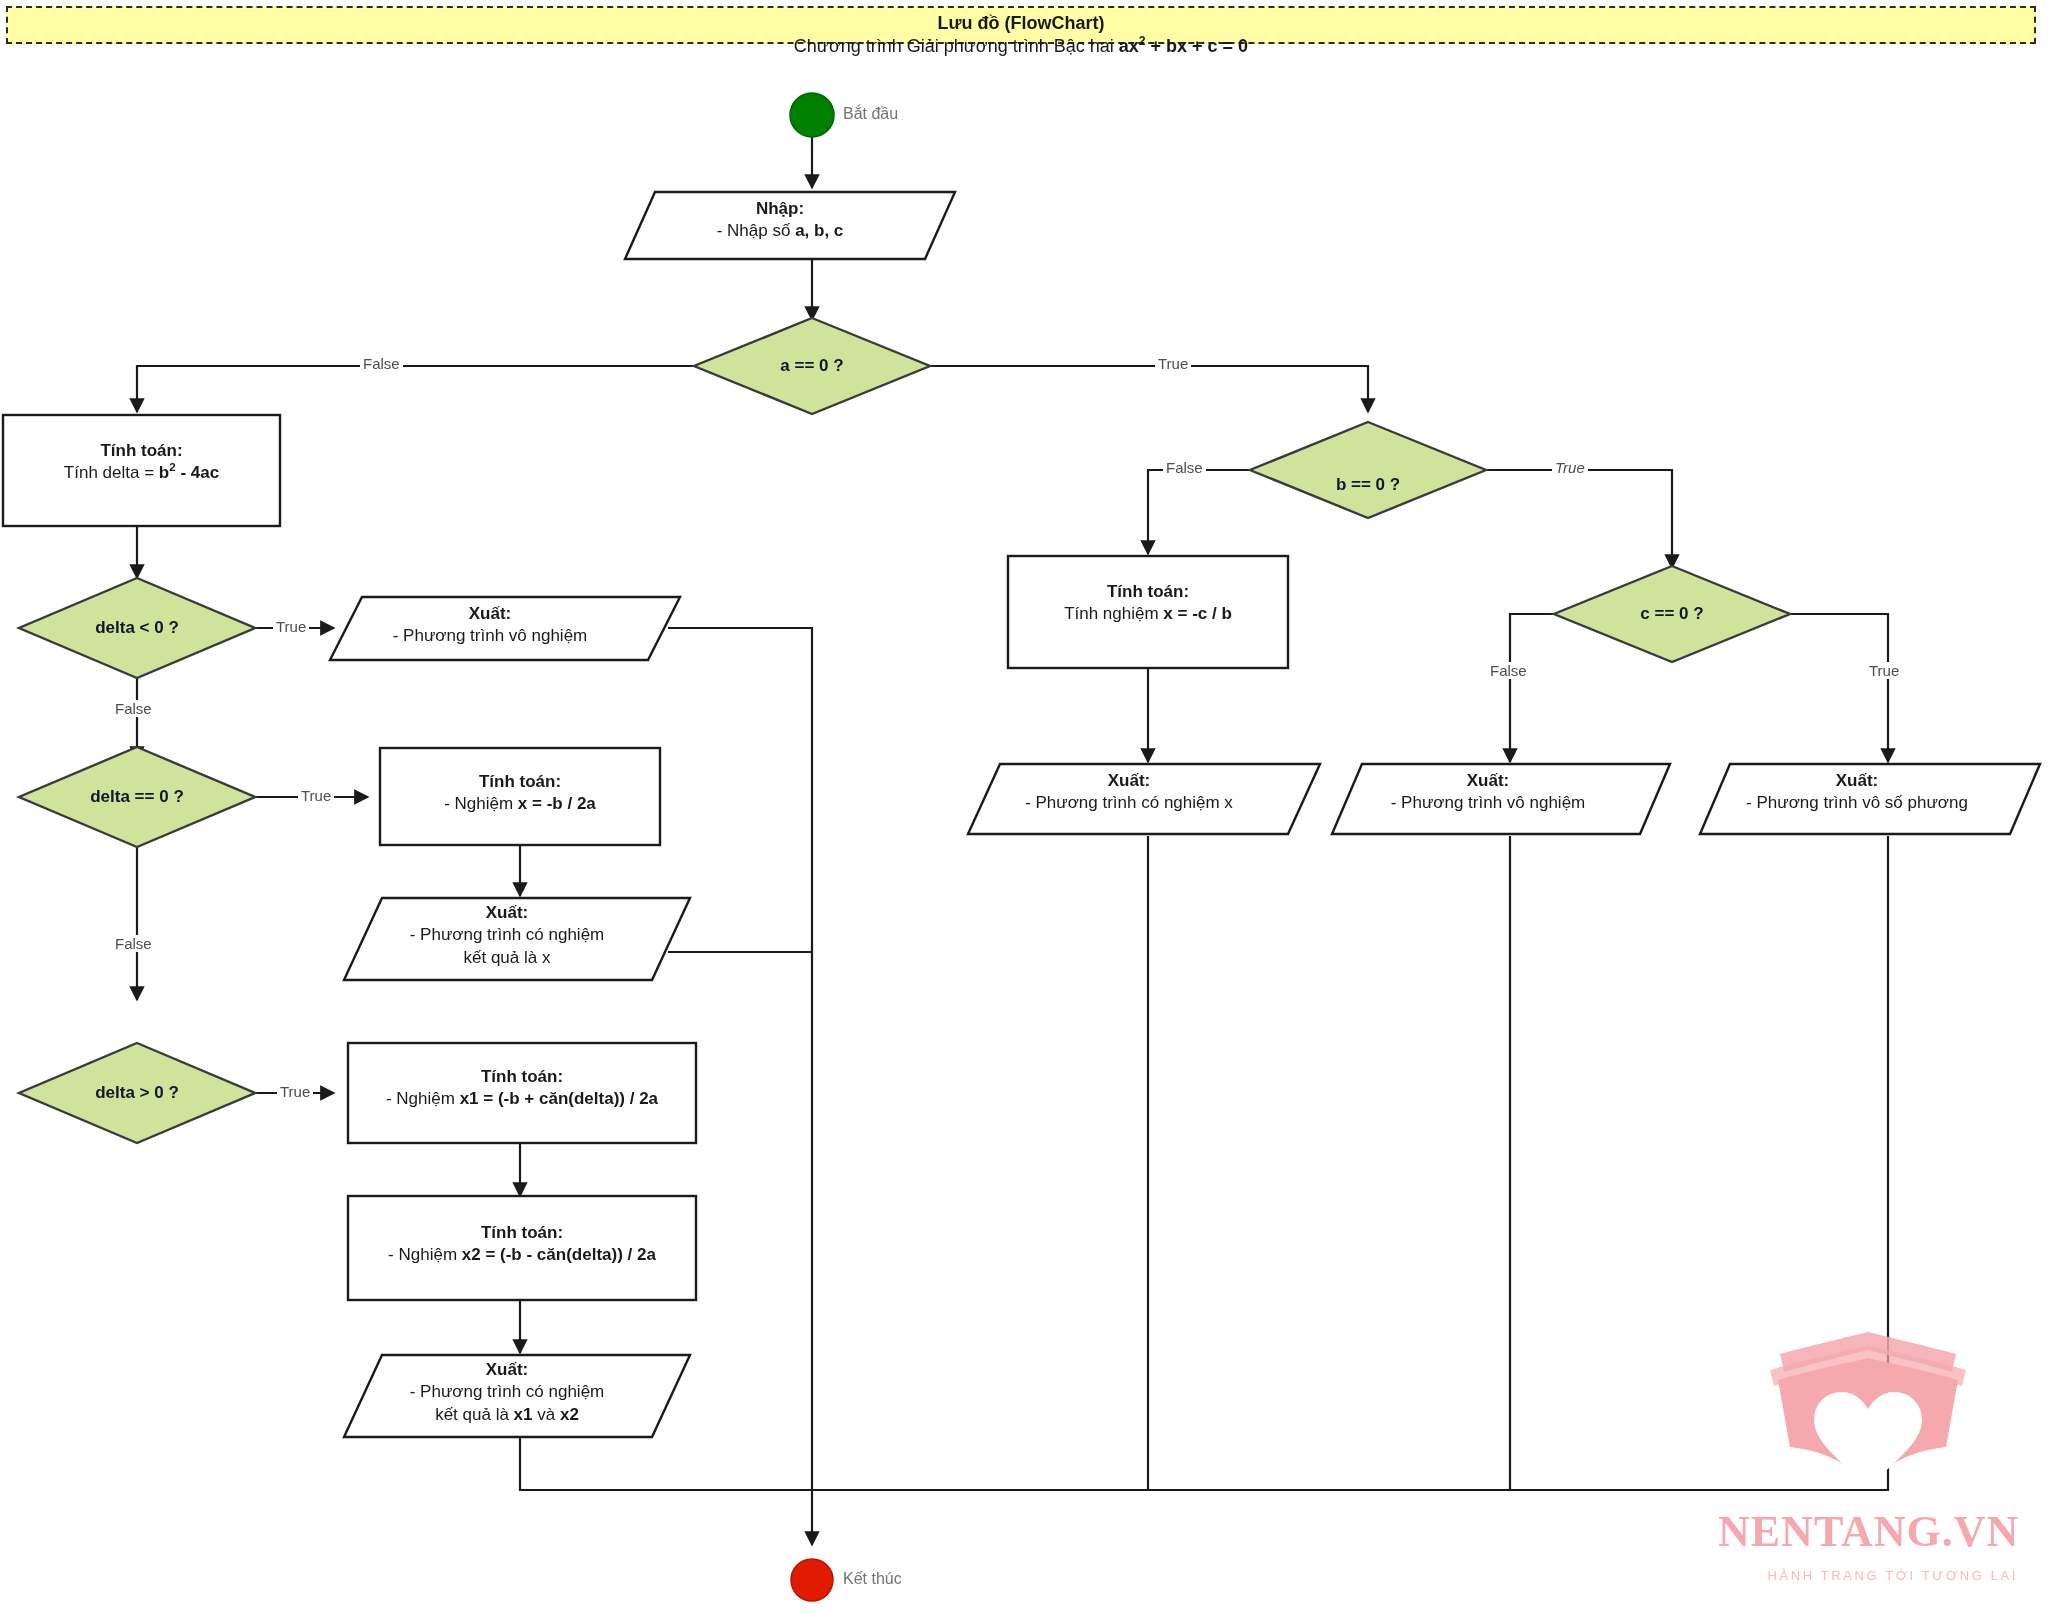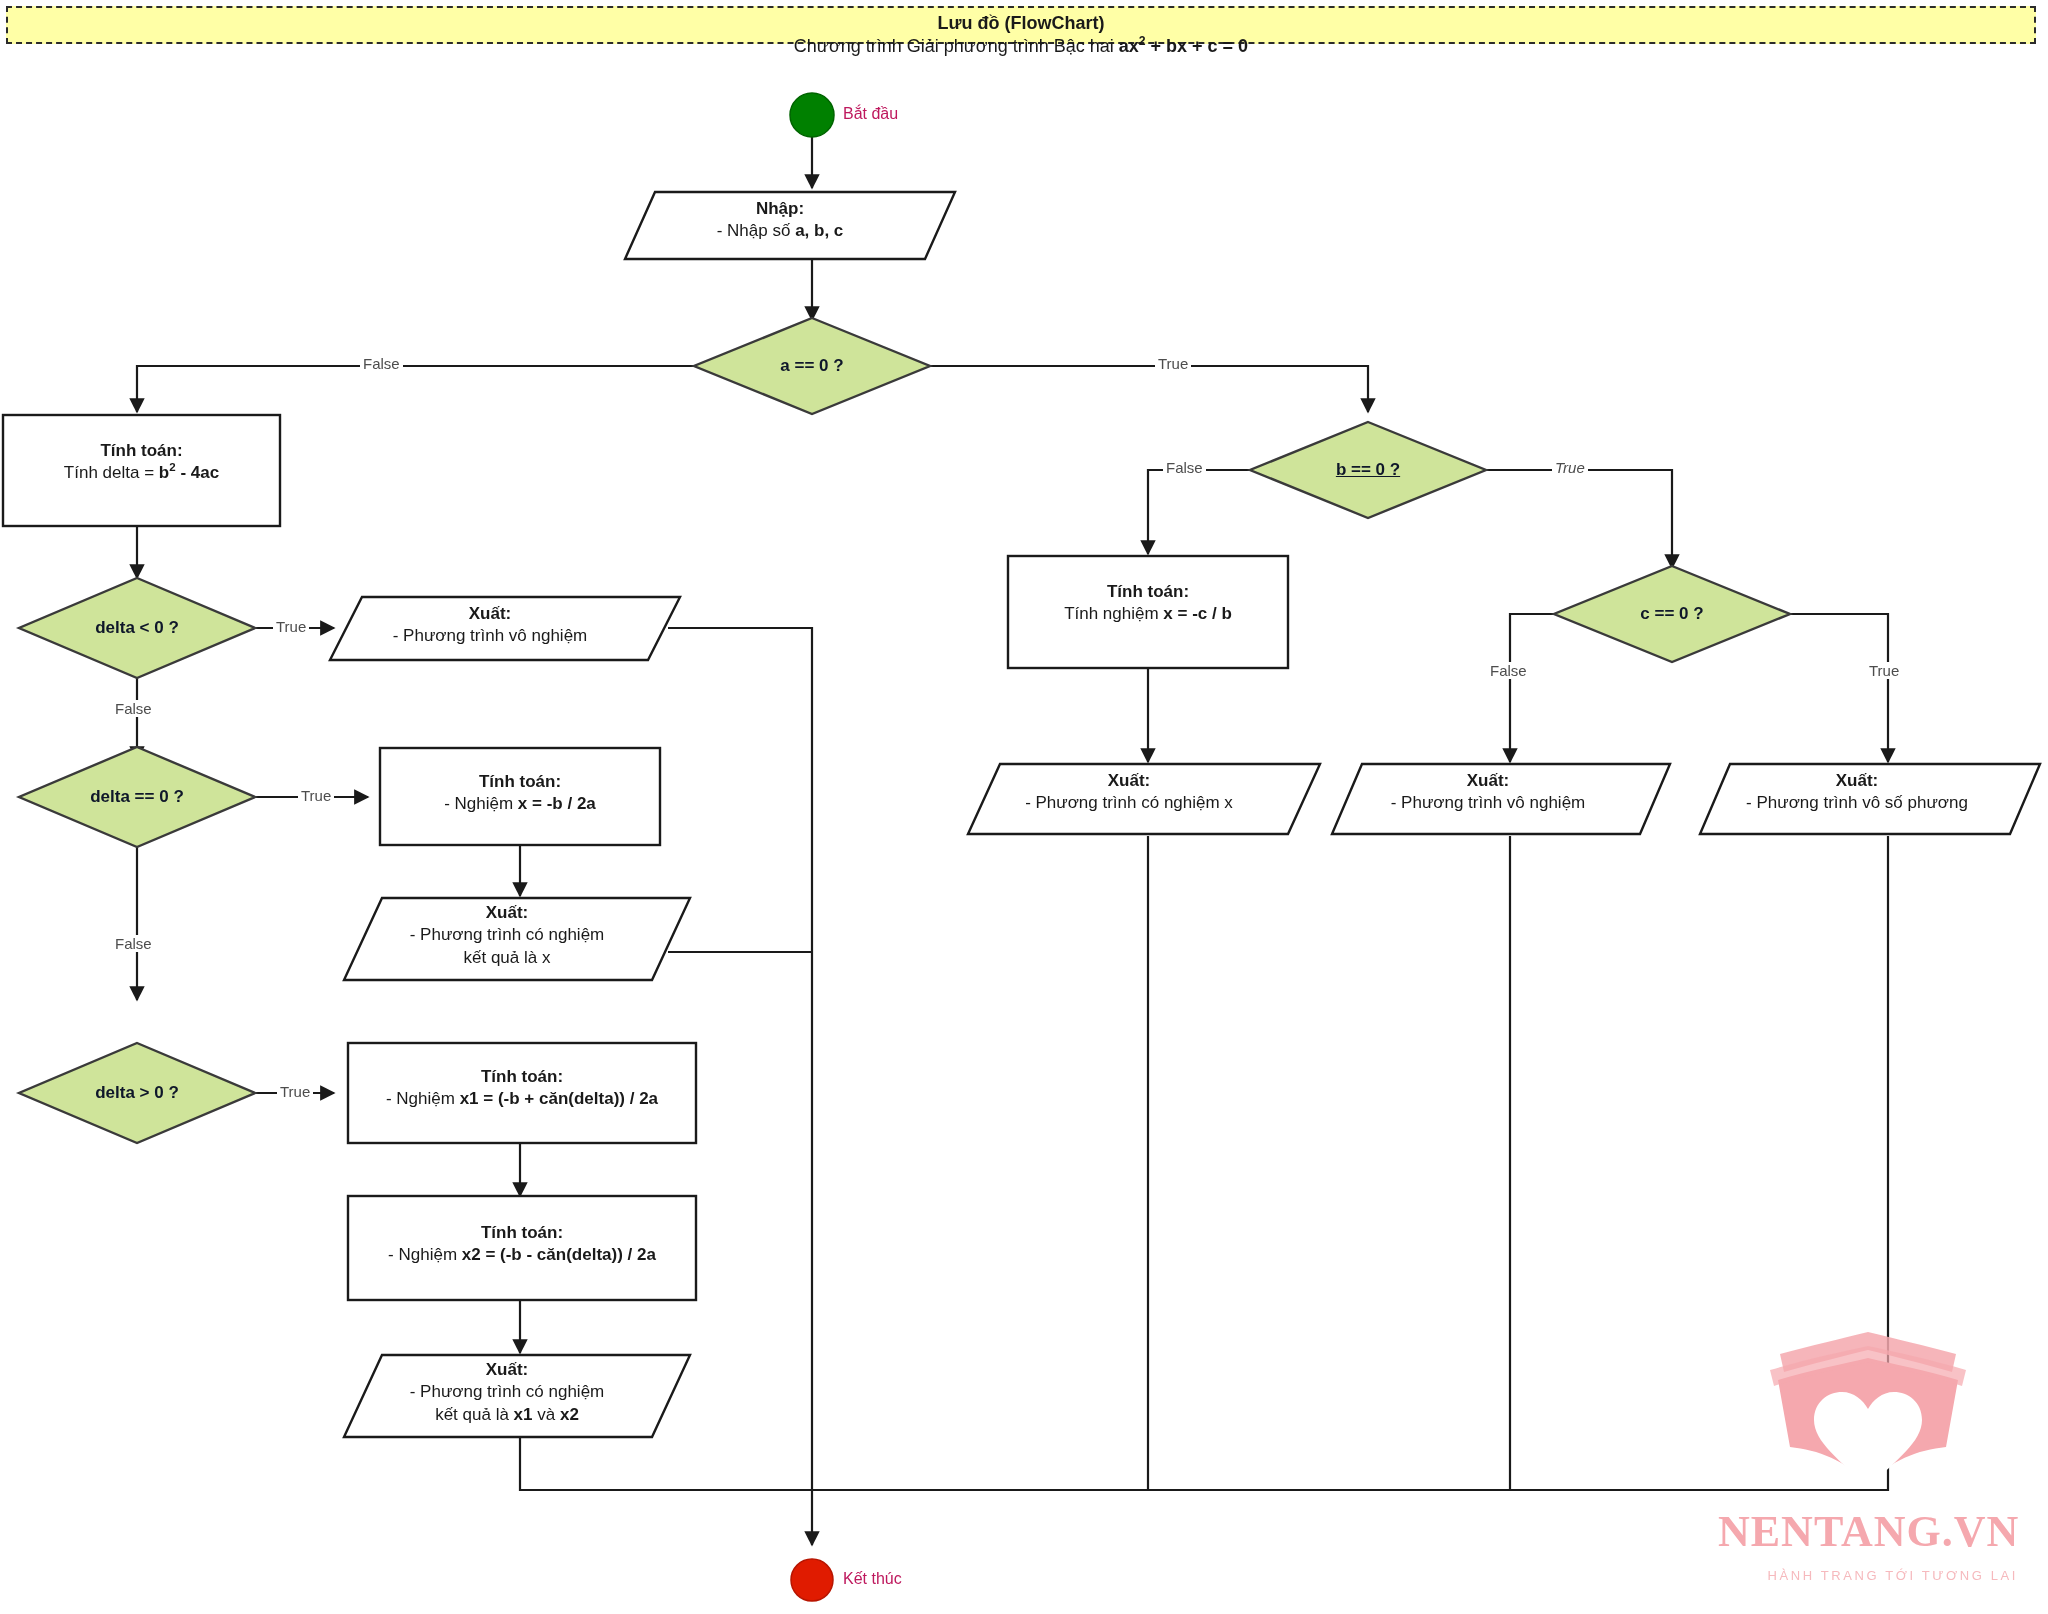--- a/index.html
+++ b/index.html
@@ -85,21 +85,21 @@
     color: #4d4d4d;
     background: #ffffff;
     padding: 0 3px;
     white-space: nowrap;
     pointer-events: none;
   }
   .edge-label.ital { font-style: italic; }
   .term-label {
     position: absolute;
     font-size: 16px;
-    color: #be185d;
+    color: #737373;
     white-space: nowrap;
     pointer-events: none;
   }
 
   
   #watermark {
     position: absolute;
     left: 1718px;
     top: 1310px;
     width: 300px;
@@ -287,21 +287,21 @@
     <span class="hd">Xuất:</span>
     <span class="bd">- Phương trình vô nghiệm</span>
   </div>
 
   <div class="node-text" style="left:1706px; top:770px; width:302px;">
     <span class="hd">Xuất:</span>
     <span class="bd">- Phương trình vô số phương</span>
   </div>
 
   <div class="dec-text" style="left:712px; top:356px; width:200px;">a == 0 ?</div>
-  <div class="dec-text" style="left:1268px; top:460px; width:200px;text-decoration:underline;">b == 0 ?</div>
+  <div class="dec-text" style="left:1268px; top:475px; width:200px;">b == 0 ?</div>
   <div class="dec-text" style="left:1572px; top:604px; width:200px;">c == 0 ?</div>
   <div class="dec-text" style="left:37px; top:618px; width:200px;">delta &lt; 0 ?</div>
   <div class="dec-text" style="left:37px; top:787px; width:200px;">delta == 0 ?</div>
   <div class="dec-text" style="left:37px; top:1083px; width:200px;">delta &gt; 0 ?</div>
 
   <div class="edge-label" style="left:360px; top:355px;">False</div>
   <div class="edge-label" style="left:1155px; top:355px;">True</div>
   <div class="edge-label" style="left:1163px; top:459px;">False</div>
   <div class="edge-label ital" style="left:1552px; top:459px;">True</div>
   <div class="edge-label" style="left:1487px; top:662px;">False</div>

